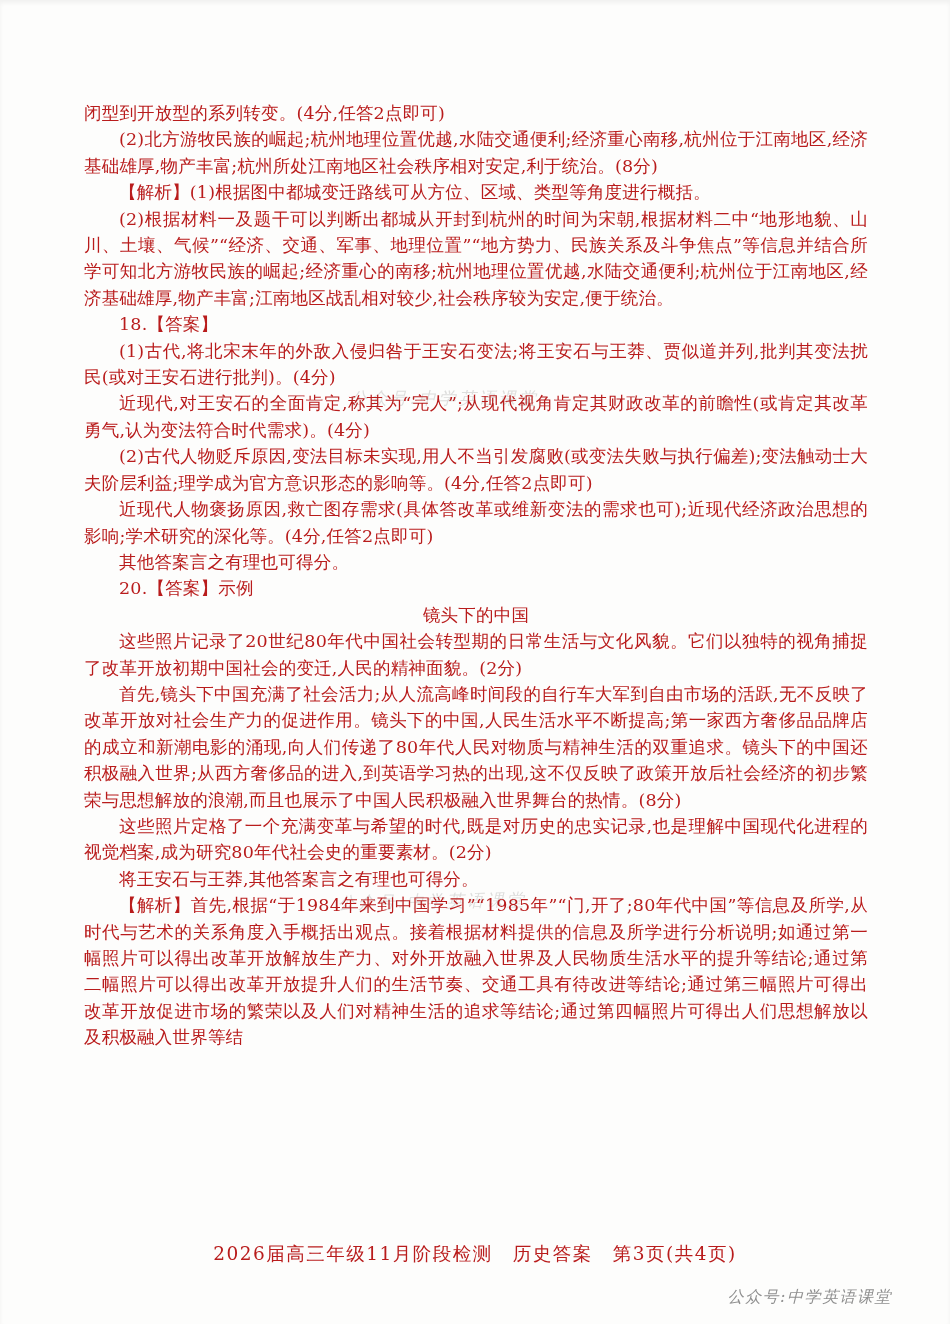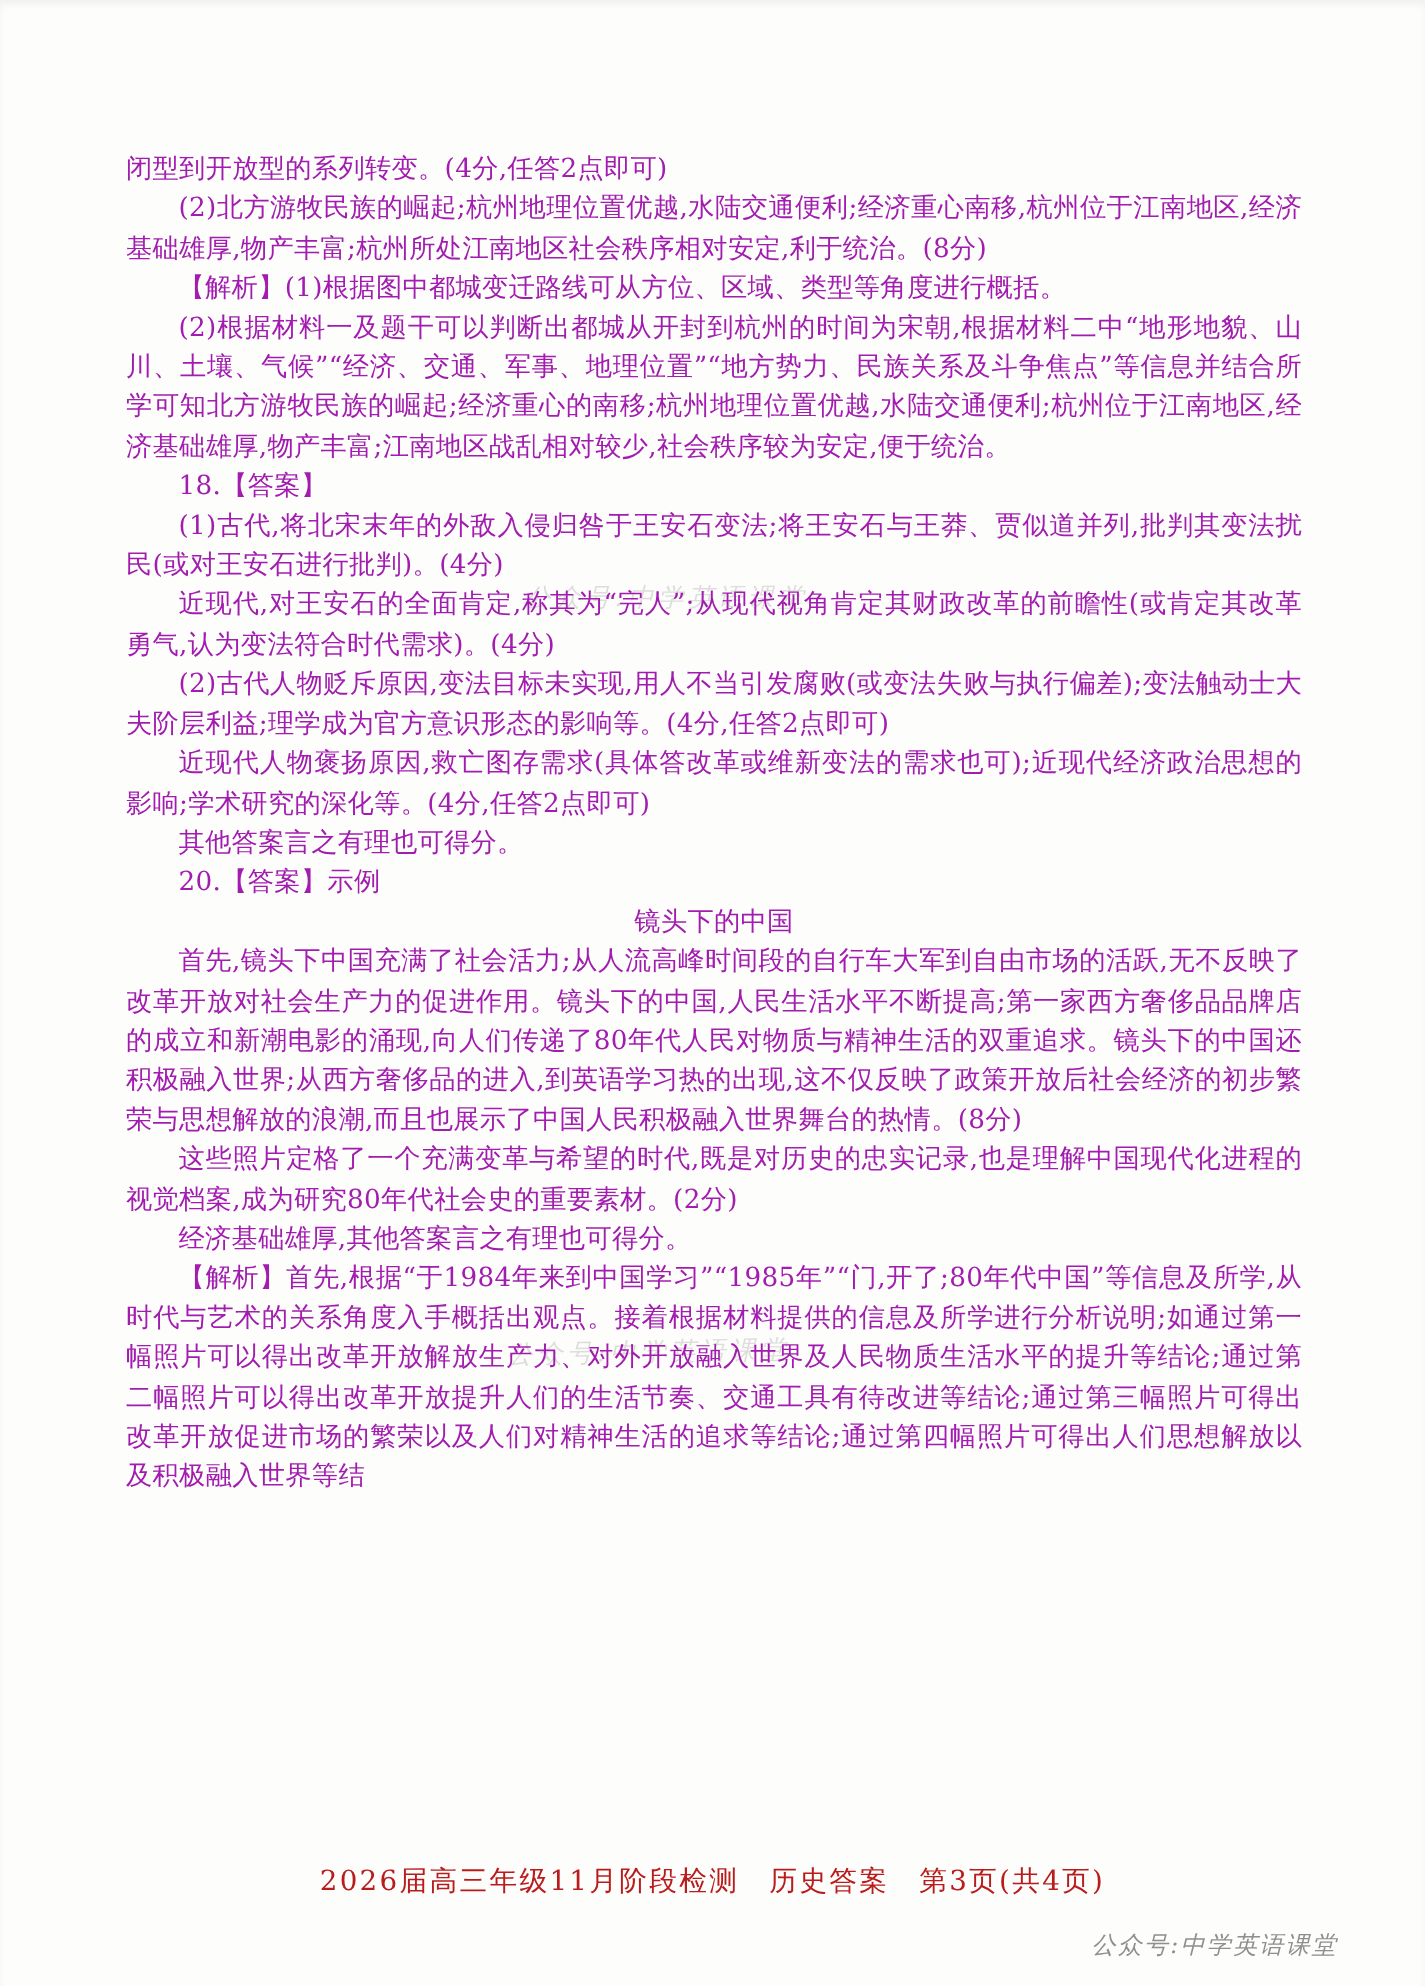--- a/index.html
+++ b/index.html
@@ -17,21 +17,21 @@
     box-sizing: border-box;
     box-shadow: inset 0 3px 4px rgba(0,0,0,0.05);
   }
   .content {
     position: absolute;
     left: 84px;
     top: 100px;
     width: 784px;
     font-size: 17.5px;
     line-height: 26.4px;
-    color: #a21caf;
+    color: #b91c1c;
   }
   .para {
     margin: 0;
     text-align: justify;
     letter-spacing: 0.2px;
   }
   .para.indent { text-indent: 2em; }
   .para.noindent { text-indent: 0; }
   .para.center {
     text-align: center;
@@ -84,23 +84,24 @@
       <p class="para indent">【解析】(1)根据图中都城变迁路线可从方位、区域、类型等角度进行概括。</p>
       <p class="para indent">(2)根据材料一及题干可以判断出都城从开封到杭州的时间为宋朝,根据材料二中“地形地貌、山川、土壤、气候”“经济、交通、军事、地理位置”“地方势力、民族关系及斗争焦点”等信息并结合所学可知北方游牧民族的崛起;经济重心的南移;杭州地理位置优越,水陆交通便利;杭州位于江南地区,经济基础雄厚,物产丰富;江南地区战乱相对较少,社会秩序较为安定,便于统治。</p>
       <p class="para indent">18.【答案】</p>
       <p class="para indent">(1)古代,将北宋末年的外敌入侵归咎于王安石变法;将王安石与王莽、贾似道并列,批判其变法扰民(或对王安石进行批判)。(4分)</p>
       <p class="para indent">近现代,对王安石的全面肯定,称其为“完人”;从现代视角肯定其财政改革的前瞻性(或肯定其改革勇气,认为变法符合时代需求)。(4分)</p>
       <p class="para indent">(2)古代人物贬斥原因,变法目标未实现,用人不当引发腐败(或变法失败与执行偏差);变法触动士大夫阶层利益;理学成为官方意识形态的影响等。(4分,任答2点即可)</p>
       <p class="para indent">近现代人物褒扬原因,救亡图存需求(具体答改革或维新变法的需求也可);近现代经济政治思想的影响;学术研究的深化等。(4分,任答2点即可)</p>
       <p class="para indent">其他答案言之有理也可得分。</p>
       <p class="para indent">20.【答案】示例</p>
       <p class="para center">镜头下的中国</p>
+      <p class="para indent">这些照片记录了20世纪80年代中国社会转型期的日常生活与文化风貌。它们以独特的视角捕捉了改革开放初期中国社会的变迁,人民的精神面貌。(2分)</p>
       <p class="para indent">首先,镜头下中国充满了社会活力;从人流高峰时间段的自行车大军到自由市场的活跃,无不反映了改革开放对社会生产力的促进作用。镜头下的中国,人民生活水平不断提高;第一家西方奢侈品品牌店的成立和新潮电影的涌现,向人们传递了80年代人民对物质与精神生活的双重追求。镜头下的中国还积极融入世界;从西方奢侈品的进入,到英语学习热的出现,这不仅反映了政策开放后社会经济的初步繁荣与思想解放的浪潮,而且也展示了中国人民积极融入世界舞台的热情。(8分)</p>
       <p class="para indent">这些照片定格了一个充满变革与希望的时代,既是对历史的忠实记录,也是理解中国现代化进程的视觉档案,成为研究80年代社会史的重要素材。(2分)</p>
-      <p class="para indent">经济基础雄厚,其他答案言之有理也可得分。</p>
+      <p class="para indent">将王安石与王莽,其他答案言之有理也可得分。</p>
       <p class="para indent">【解析】首先,根据“于1984年来到中国学习”“1985年”“门,开了;80年代中国”等信息及所学,从时代与艺术的关系角度入手概括出观点。接着根据材料提供的信息及所学进行分析说明;如通过第一幅照片可以得出改革开放解放生产力、对外开放融入世界及人民物质生活水平的提升等结论;通过第二幅照片可以得出改革开放提升人们的生活节奏、交通工具有待改进等结论;通过第三幅照片可得出改革开放促进市场的繁荣以及人们对精神生活的追求等结论;通过第四幅照片可得出人们思想解放以及积极融入世界等结</p>
     </div>
 
   <div class="footer">2026届高三年级11月阶段检测　历史答案　第3页(共4页)</div>
 
   <div class="corner-wm">公众号:中学英语课堂</div>
 
 </div>
 
 </body></html>

